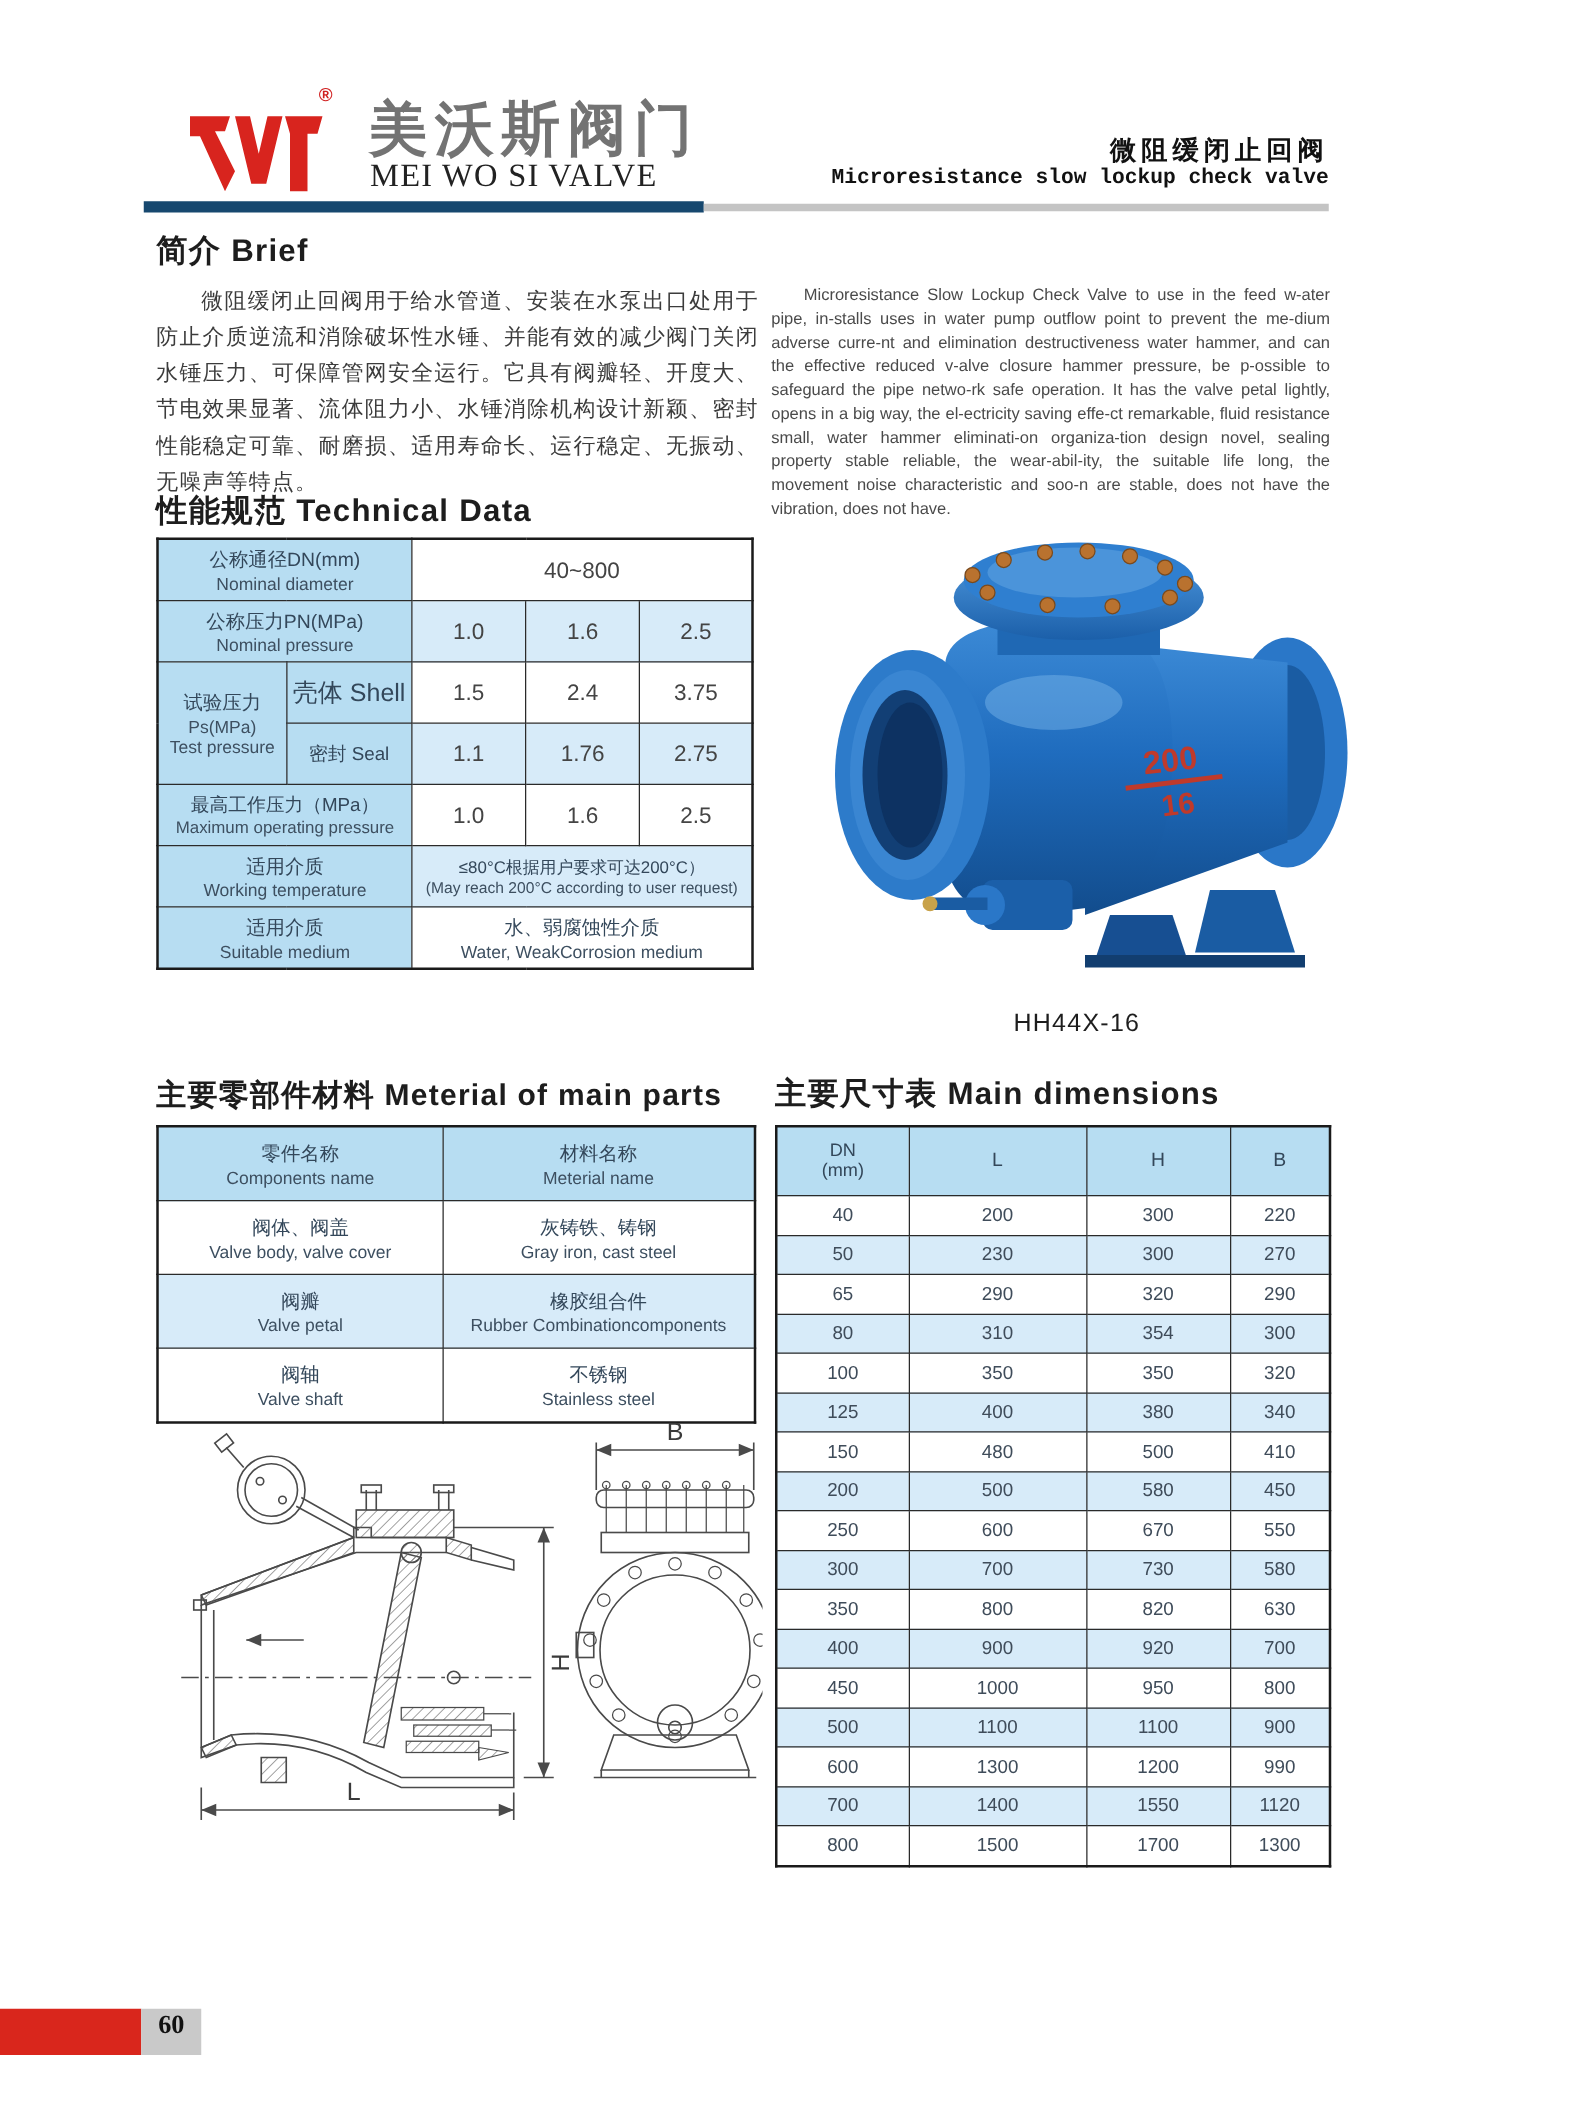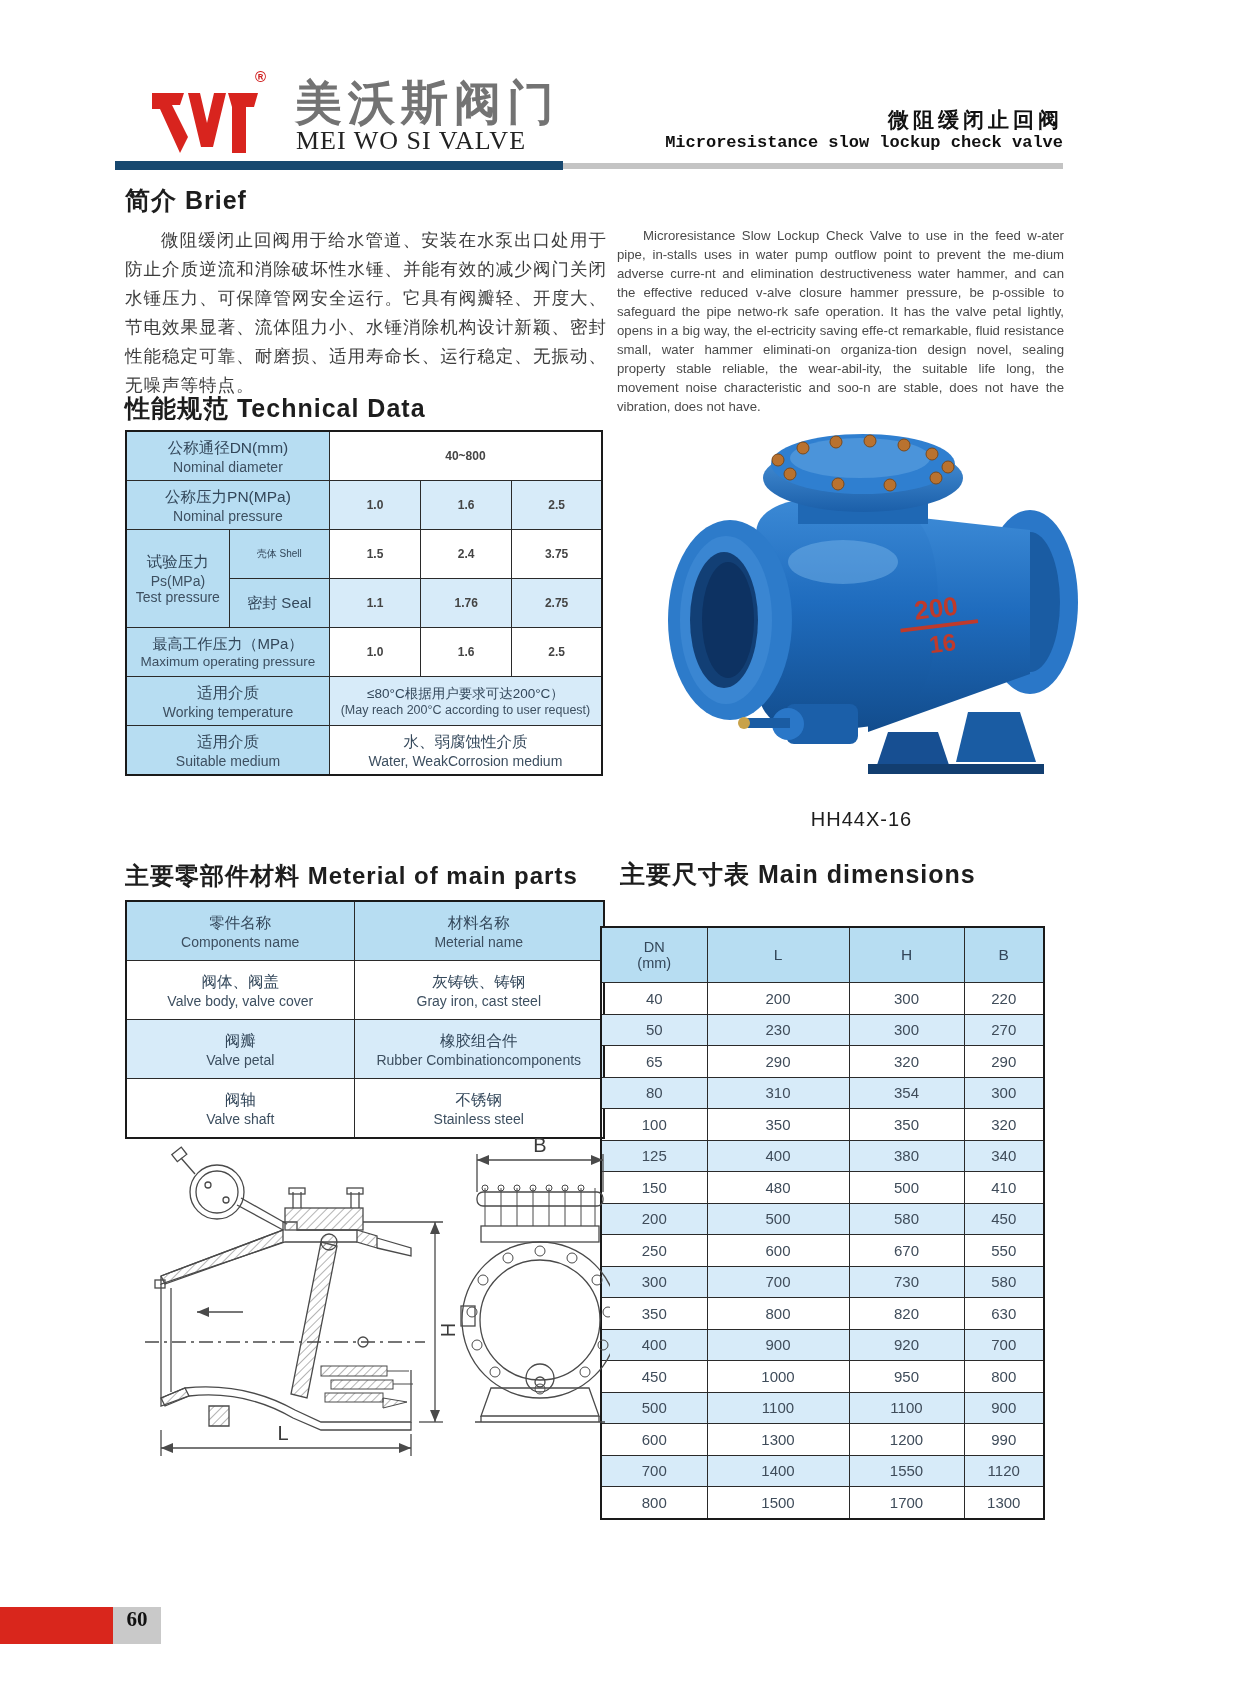--- a/index.html
+++ b/index.html
@@ -34,32 +34,32 @@
 
   
   table{border-collapse:collapse;table-layout:fixed;}
   td,th{border:1.5px solid #2a2a2a;text-align:center;vertical-align:middle;padding:2px 3px;
     font-weight:normal;}
   .tbl{border:2.5px solid #1a1a1a;}
   .cell-cn{display:block;font-size:15.5px;color:#33475a;}
   .cell-en{display:block;font-size:14px;color:#3d4f60;}
   .hdr{background:#b7ddf2;}
   .alt{background:#d7ebf9;}
-  .val{font-size:12px;color:#444;font-weight:bold;}
+  .val{font-size:18px;color:#444;}
 
   
   .tech-table{left:125px;top:430px;width:478px;}
   .tech-table td{height:44px;}
 
   
   .mat-table{left:125px;top:900px;width:478px;}
   .mat-table td{height:54px;}
 
   
-  .dim-table{left:600px;top:900px;width:443px;margin-top:26px;}
+  .dim-table{left:620px;top:900px;width:443px;}
   .dim-table td{height:26.5px;border-width:1px;font-size:15px;color:#3f4c5a;}
   .dim-table .hrow td{height:50px;border-width:1.5px;}
 
   
   .photo{left:638px;top:412px;width:447px;height:388px;}
   .photo-caption{left:638px;top:808px;width:447px;text-align:center;font-size:20px;
     color:#1d1d1d;letter-spacing:1px;}
 
   
   .drawing{left:125px;top:1130px;width:485px;height:345px;}
@@ -123,21 +123,21 @@
     <td class="val alt">1.6</td>
     <td class="val alt">2.5</td>
   </tr>
   <tr>
     <td rowspan="2" class="hdr">
       <span class="cell-cn">试验压力</span>
       <span class="cell-en">Ps(MPa)</span>
       <span class="cell-en">Test pressure</span>
     </td>
     <td class="hdr">
-      <span class="cell-cn" style="font-size:10px">壳体 Shell</span>
+      <span class="cell-cn" style="font-size:20px">壳体 Shell</span>
     </td>
     <td class="val">1.5</td>
     <td class="val">2.4</td>
     <td class="val">3.75</td>
   </tr>
   <tr>
     <td class="hdr">
       <span class="cell-cn" style="font-size:15px">密封 Seal</span>
     </td>
     <td class="val alt">1.1</td>

